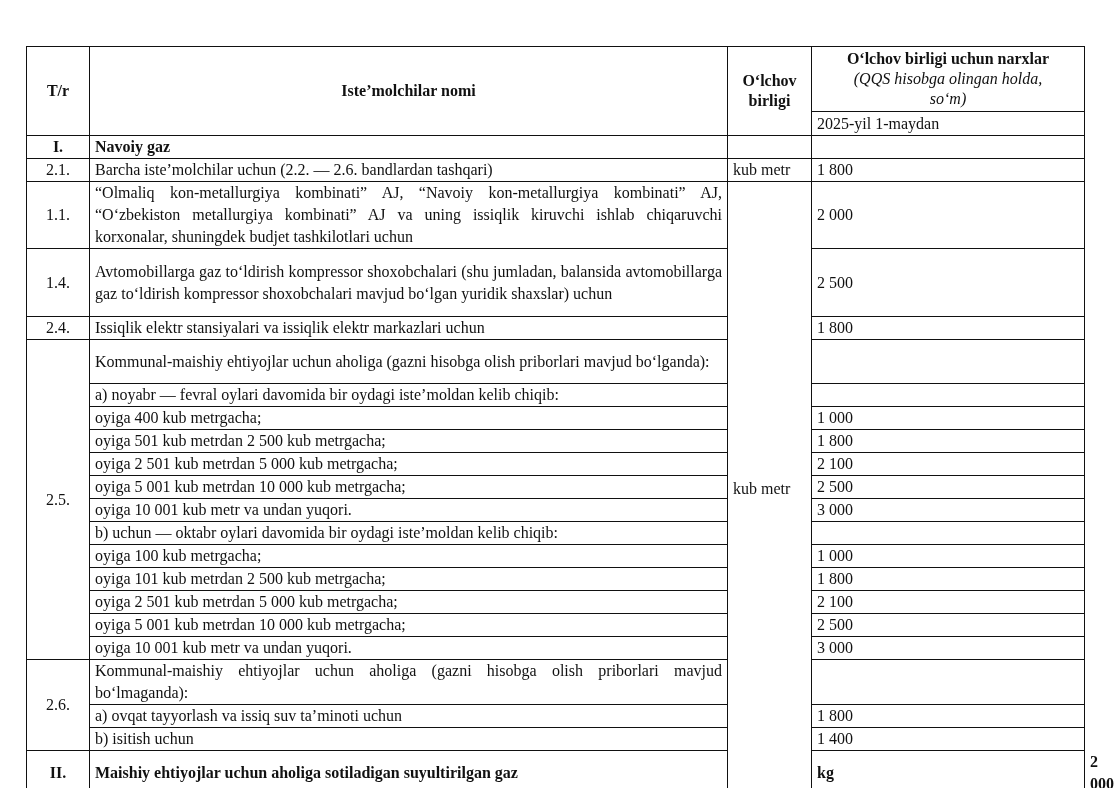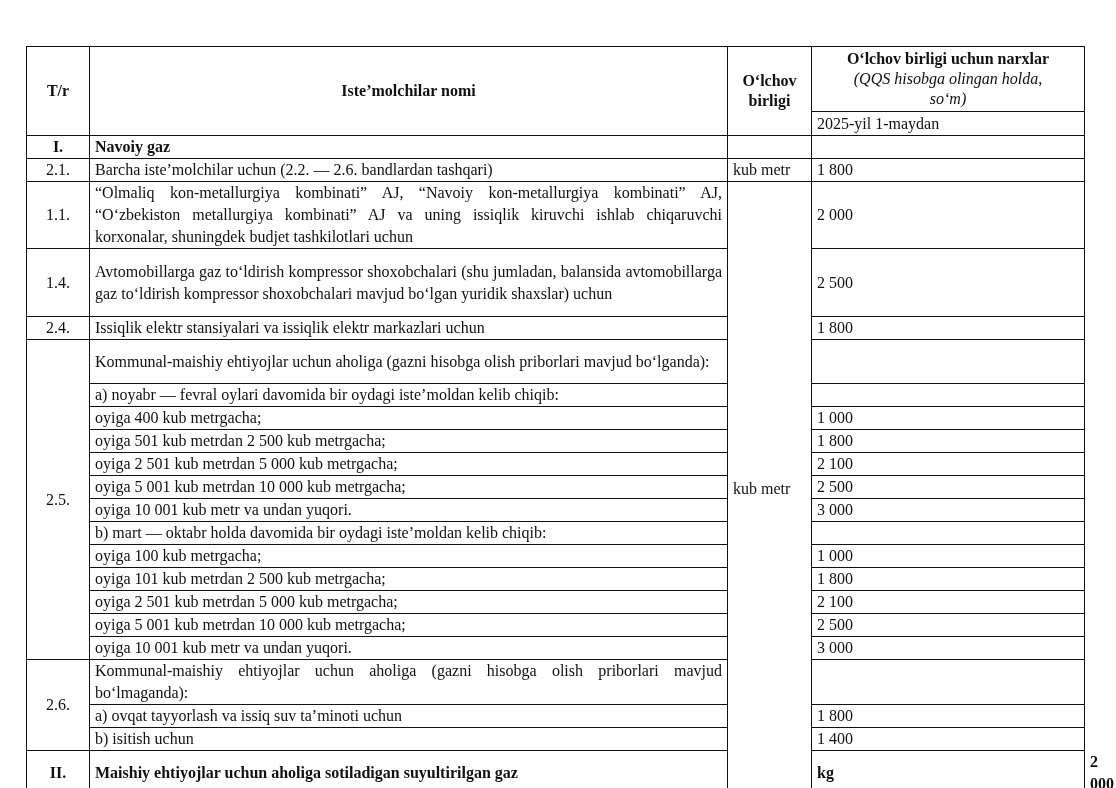--- a/index.html
+++ b/index.html
@@ -101,21 +101,21 @@
   </tr>
   <tr class="dash">
     <td class="desc">oyiga 5 001 kub metrdan 10 000 kub metrgacha;</td>
     <td class="price">2 500</td>
   </tr>
   <tr>
     <td class="desc">oyiga 10 001 kub metr va undan yuqori.</td>
     <td class="price">3 000</td>
   </tr>
   <tr class="dash">
-    <td class="desc">b) mart — oktabr holda davomida bir oydagi iste’moldan kelib chiqib:</td>
+    <td class="desc">b) uchun — oktabr oylari davomida bir oydagi iste’moldan kelib chiqib:</td>
     <td class="price"></td>
   </tr>
   <tr class="dash">
     <td class="desc">oyiga 100 kub metrgacha;</td>
     <td class="price">1 000</td>
   </tr>
   <tr class="dash">
     <td class="desc">oyiga 101 kub metrdan 2 500 kub metrgacha;</td>
     <td class="price">1 800</td>
   </tr>

